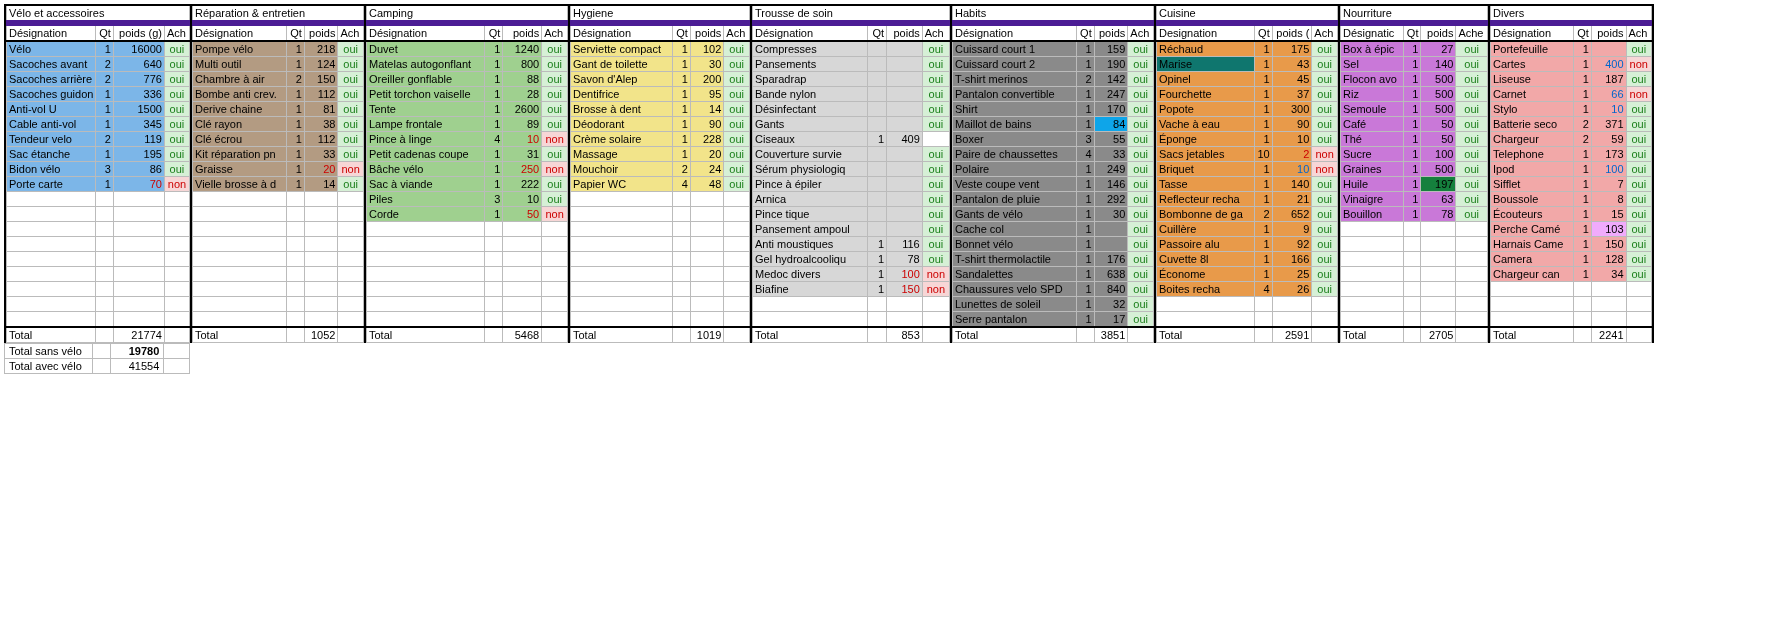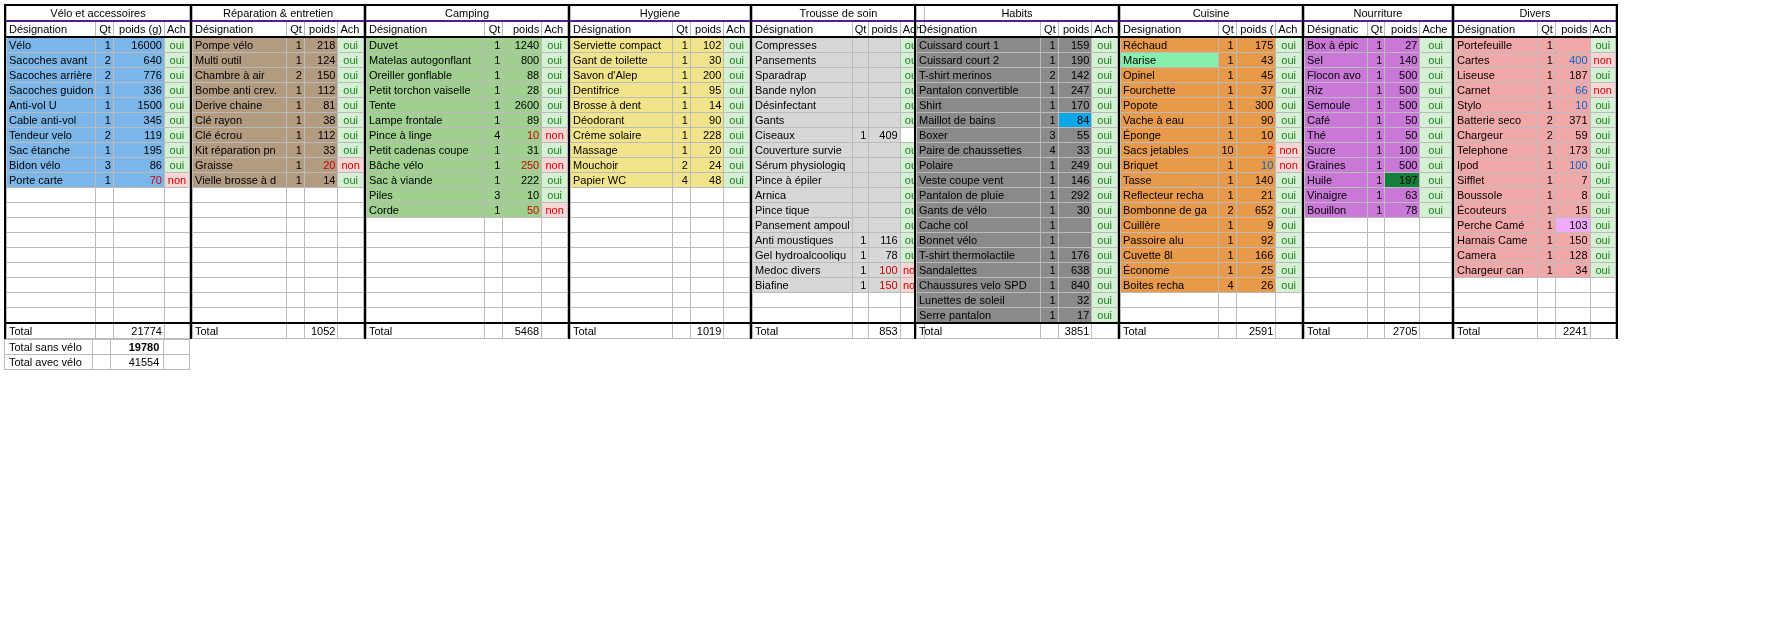--- a/index.html
+++ b/index.html
@@ -2,21 +2,21 @@
 <html><head>
 <meta charset="utf-8">
 <style>
   * { box-sizing: border-box; }
   body { margin:0; padding:4px; font-family: Arial, sans-serif; font-size:11px; background:#fff; color:#000; }
   .sheet { display:flex; gap:0; }
   .block { border-left:2px solid #000; border-right:0; }
   .block:last-child { border-right:2px solid #000; }
   table { border-collapse:collapse; width:100%; }
   td { border:1px solid #bbb; padding:1px 2px; height:15px; white-space:nowrap; overflow:hidden; }
-  .cat-title { text-align:center; font-weight:normal; border-top:2px solid #000; border-bottom:2px solid #4c1d95;padding-left:8px;}
+  .cat-title { font-weight:normal; border-top:2px solid #000; border-bottom:6px solid #4c1d95;padding-left:8px;}
   .hdr td { border-bottom:2px solid #000; }
   .des { text-align:left; }
   .num { text-align:right; }
   .oui { color:#1a7f1a; background:#d6f0d6; text-align:center;}
   .non { color:#c00; background:#f7d6d6; text-align:center;}
   .wred { color:#c00; }
   .wblue{ color:#06c; }
   .total-row td { border-top:2px solid #000; }
   .footer { margin-top:0; }
   .footer table { border-collapse:collapse;}
@@ -559,21 +559,21 @@
           </tr>
           <tr class="total-row">
     <td class="des">Total</td>
             <td></td>
     <td class="num">1019</td>
             <td></td>
           </tr>
         </tbody>
       </table>
     </div>
-    <div class="block" style="width: 164px;">
+    <div class="block" style="width: 200px;">
       <table>
         <tbody>
           <tr class="cat-title">
             <td colspan="4">Trousse de soin</td>
           </tr>
           <tr class="hdr">
     <td class="des" style="width:110px">Désignation</td>
     <td class="num" style="width:18px">Qt</td>
     <td class="num" style="width:34px">poids</td>
     <td style="width:26px">Ach</td>
@@ -848,21 +848,21 @@
     <td class="num" style="width:40px">poids (</td>
     <td style="width:26px">Ach</td>
           </tr>
           <tr>
         <td class="des" style="background:#e89a4a">Réchaud</td>
         <td class="num" style="background:#e89a4a">1</td>
         <td class="num " style="background:#e89a4a">175</td>
         <td class="oui">oui</td>
           </tr>
           <tr>
-        <td class="des" style="background:#86efac">Marise</td>
+        <td class="des" style="background:#0f766e">Marise</td>
         <td class="num" style="background:#e89a4a">1</td>
         <td class="num " style="background:#e89a4a">43</td>
         <td class="oui">oui</td>
           </tr>
           <tr>
         <td class="des" style="background:#e89a4a">Opinel</td>
         <td class="num" style="background:#e89a4a">1</td>
         <td class="num " style="background:#e89a4a">45</td>
         <td class="oui">oui</td>
           </tr>

